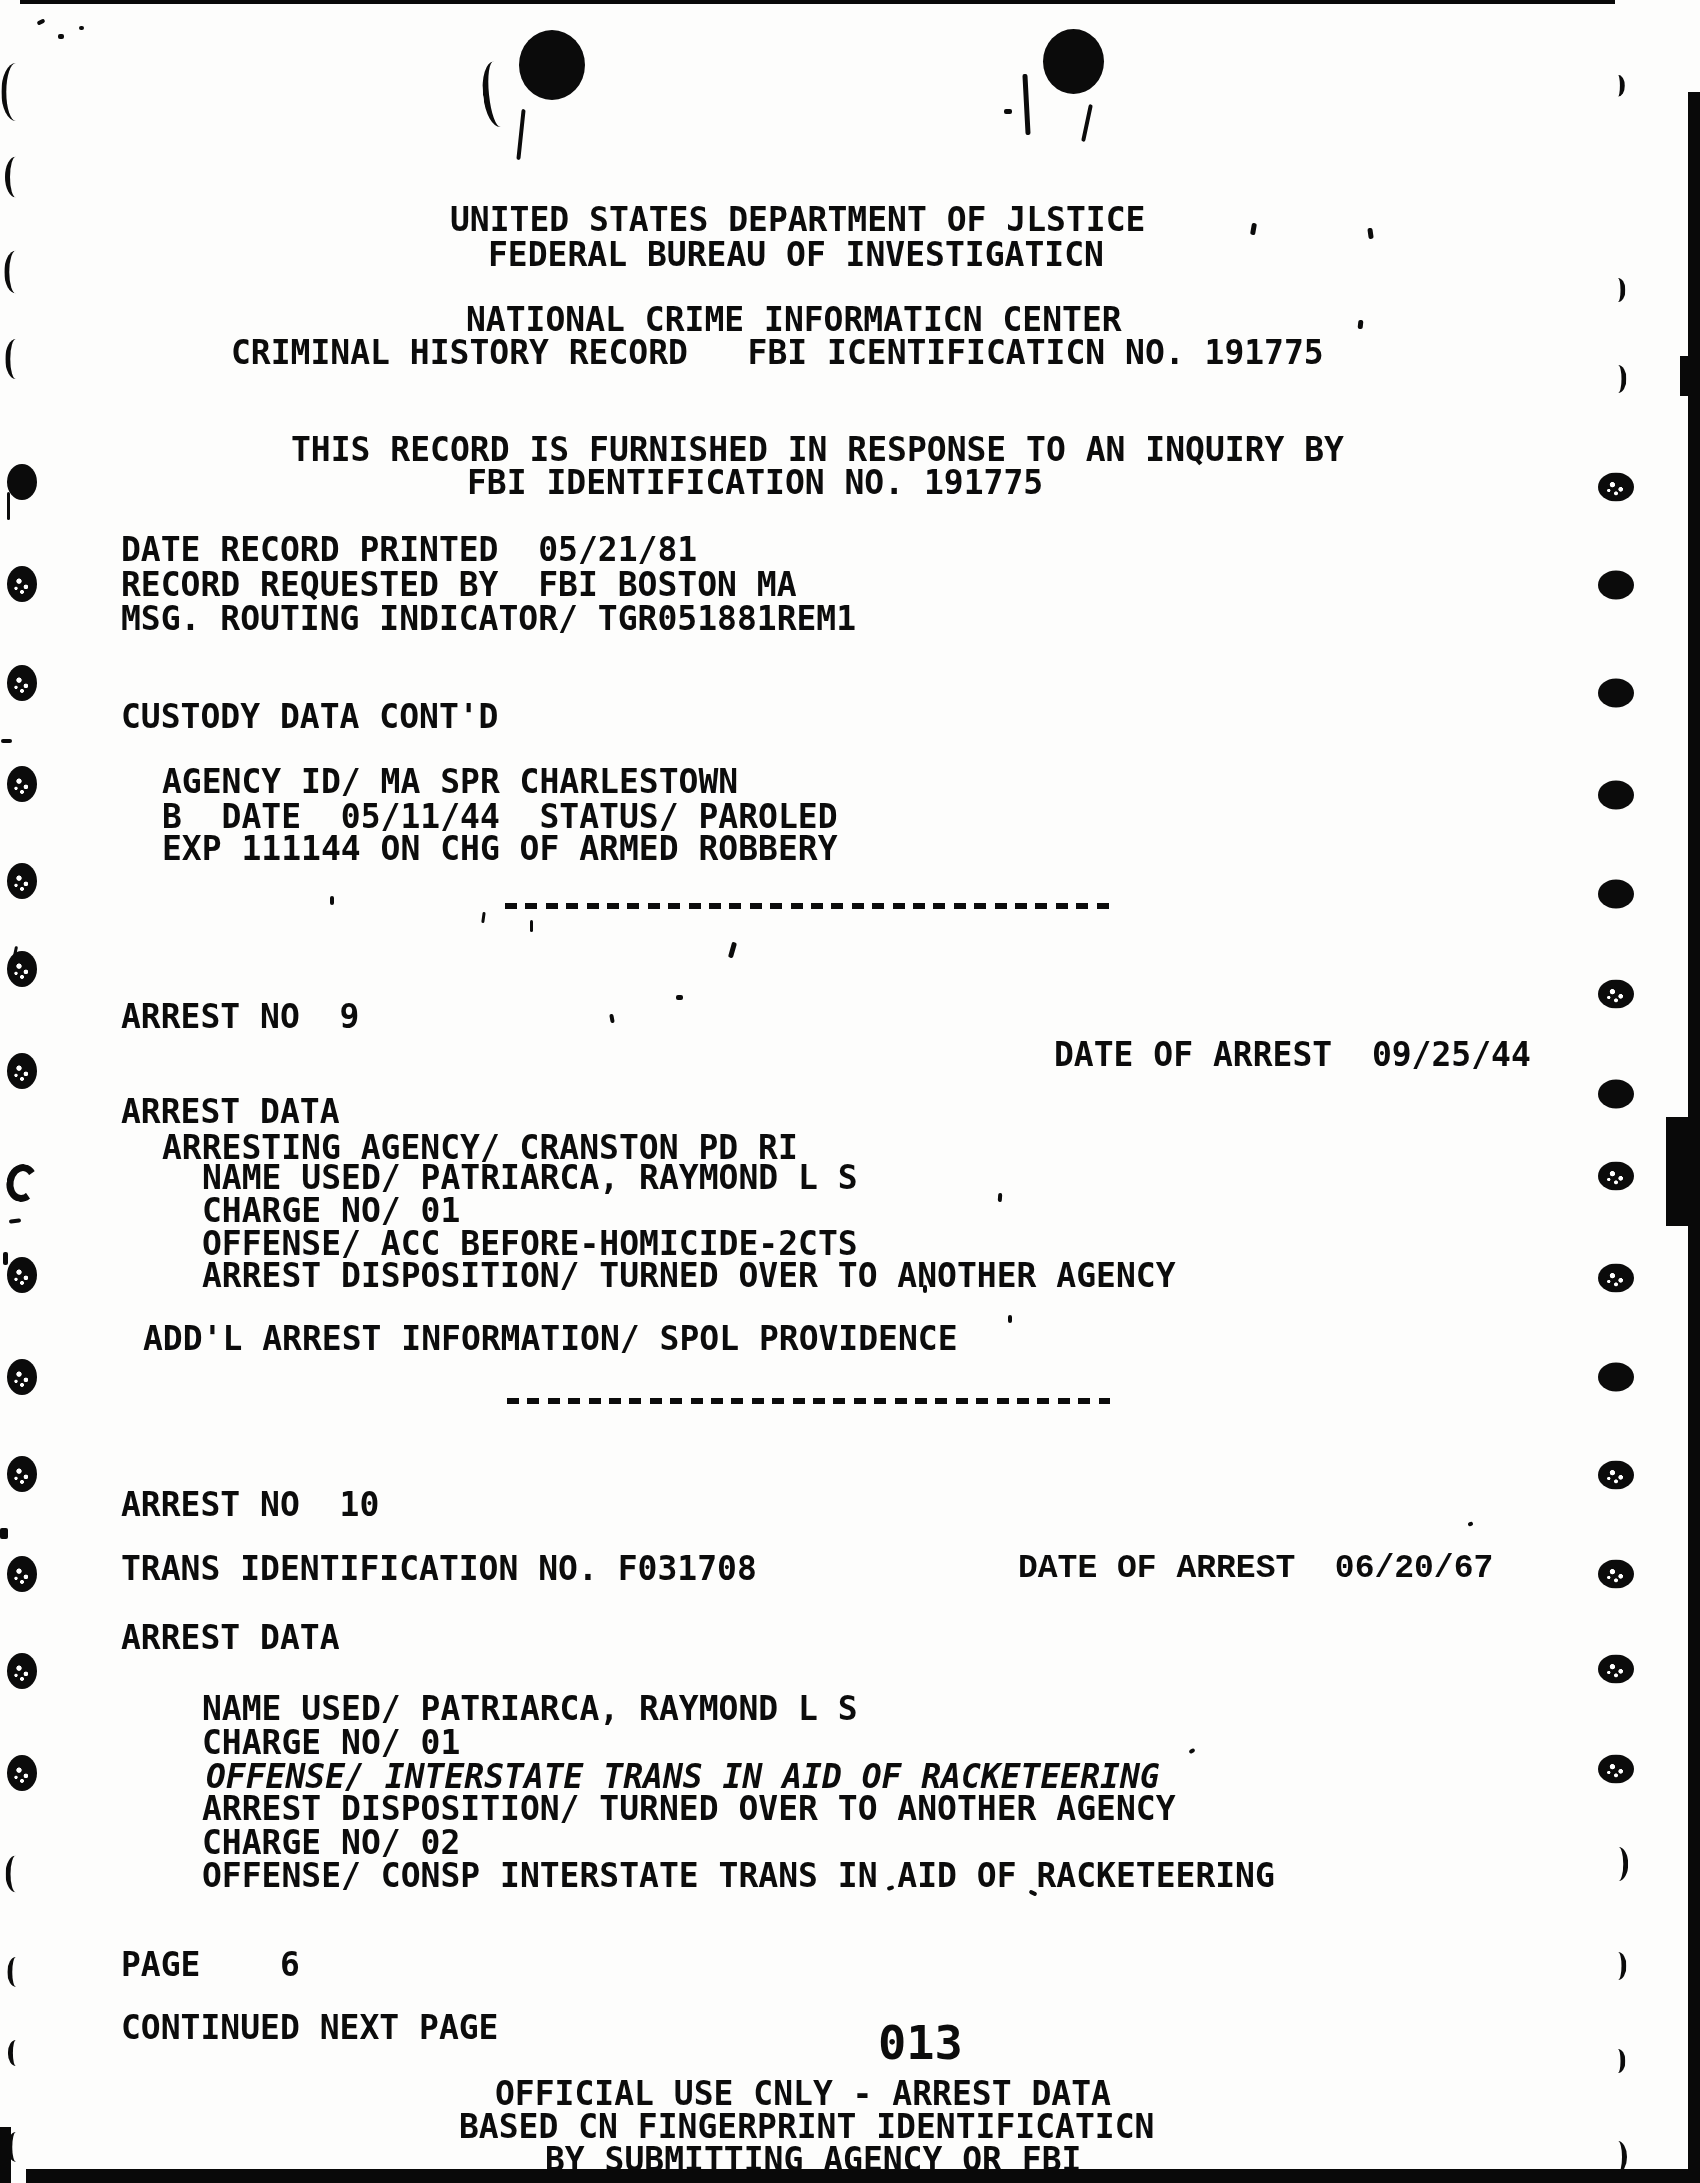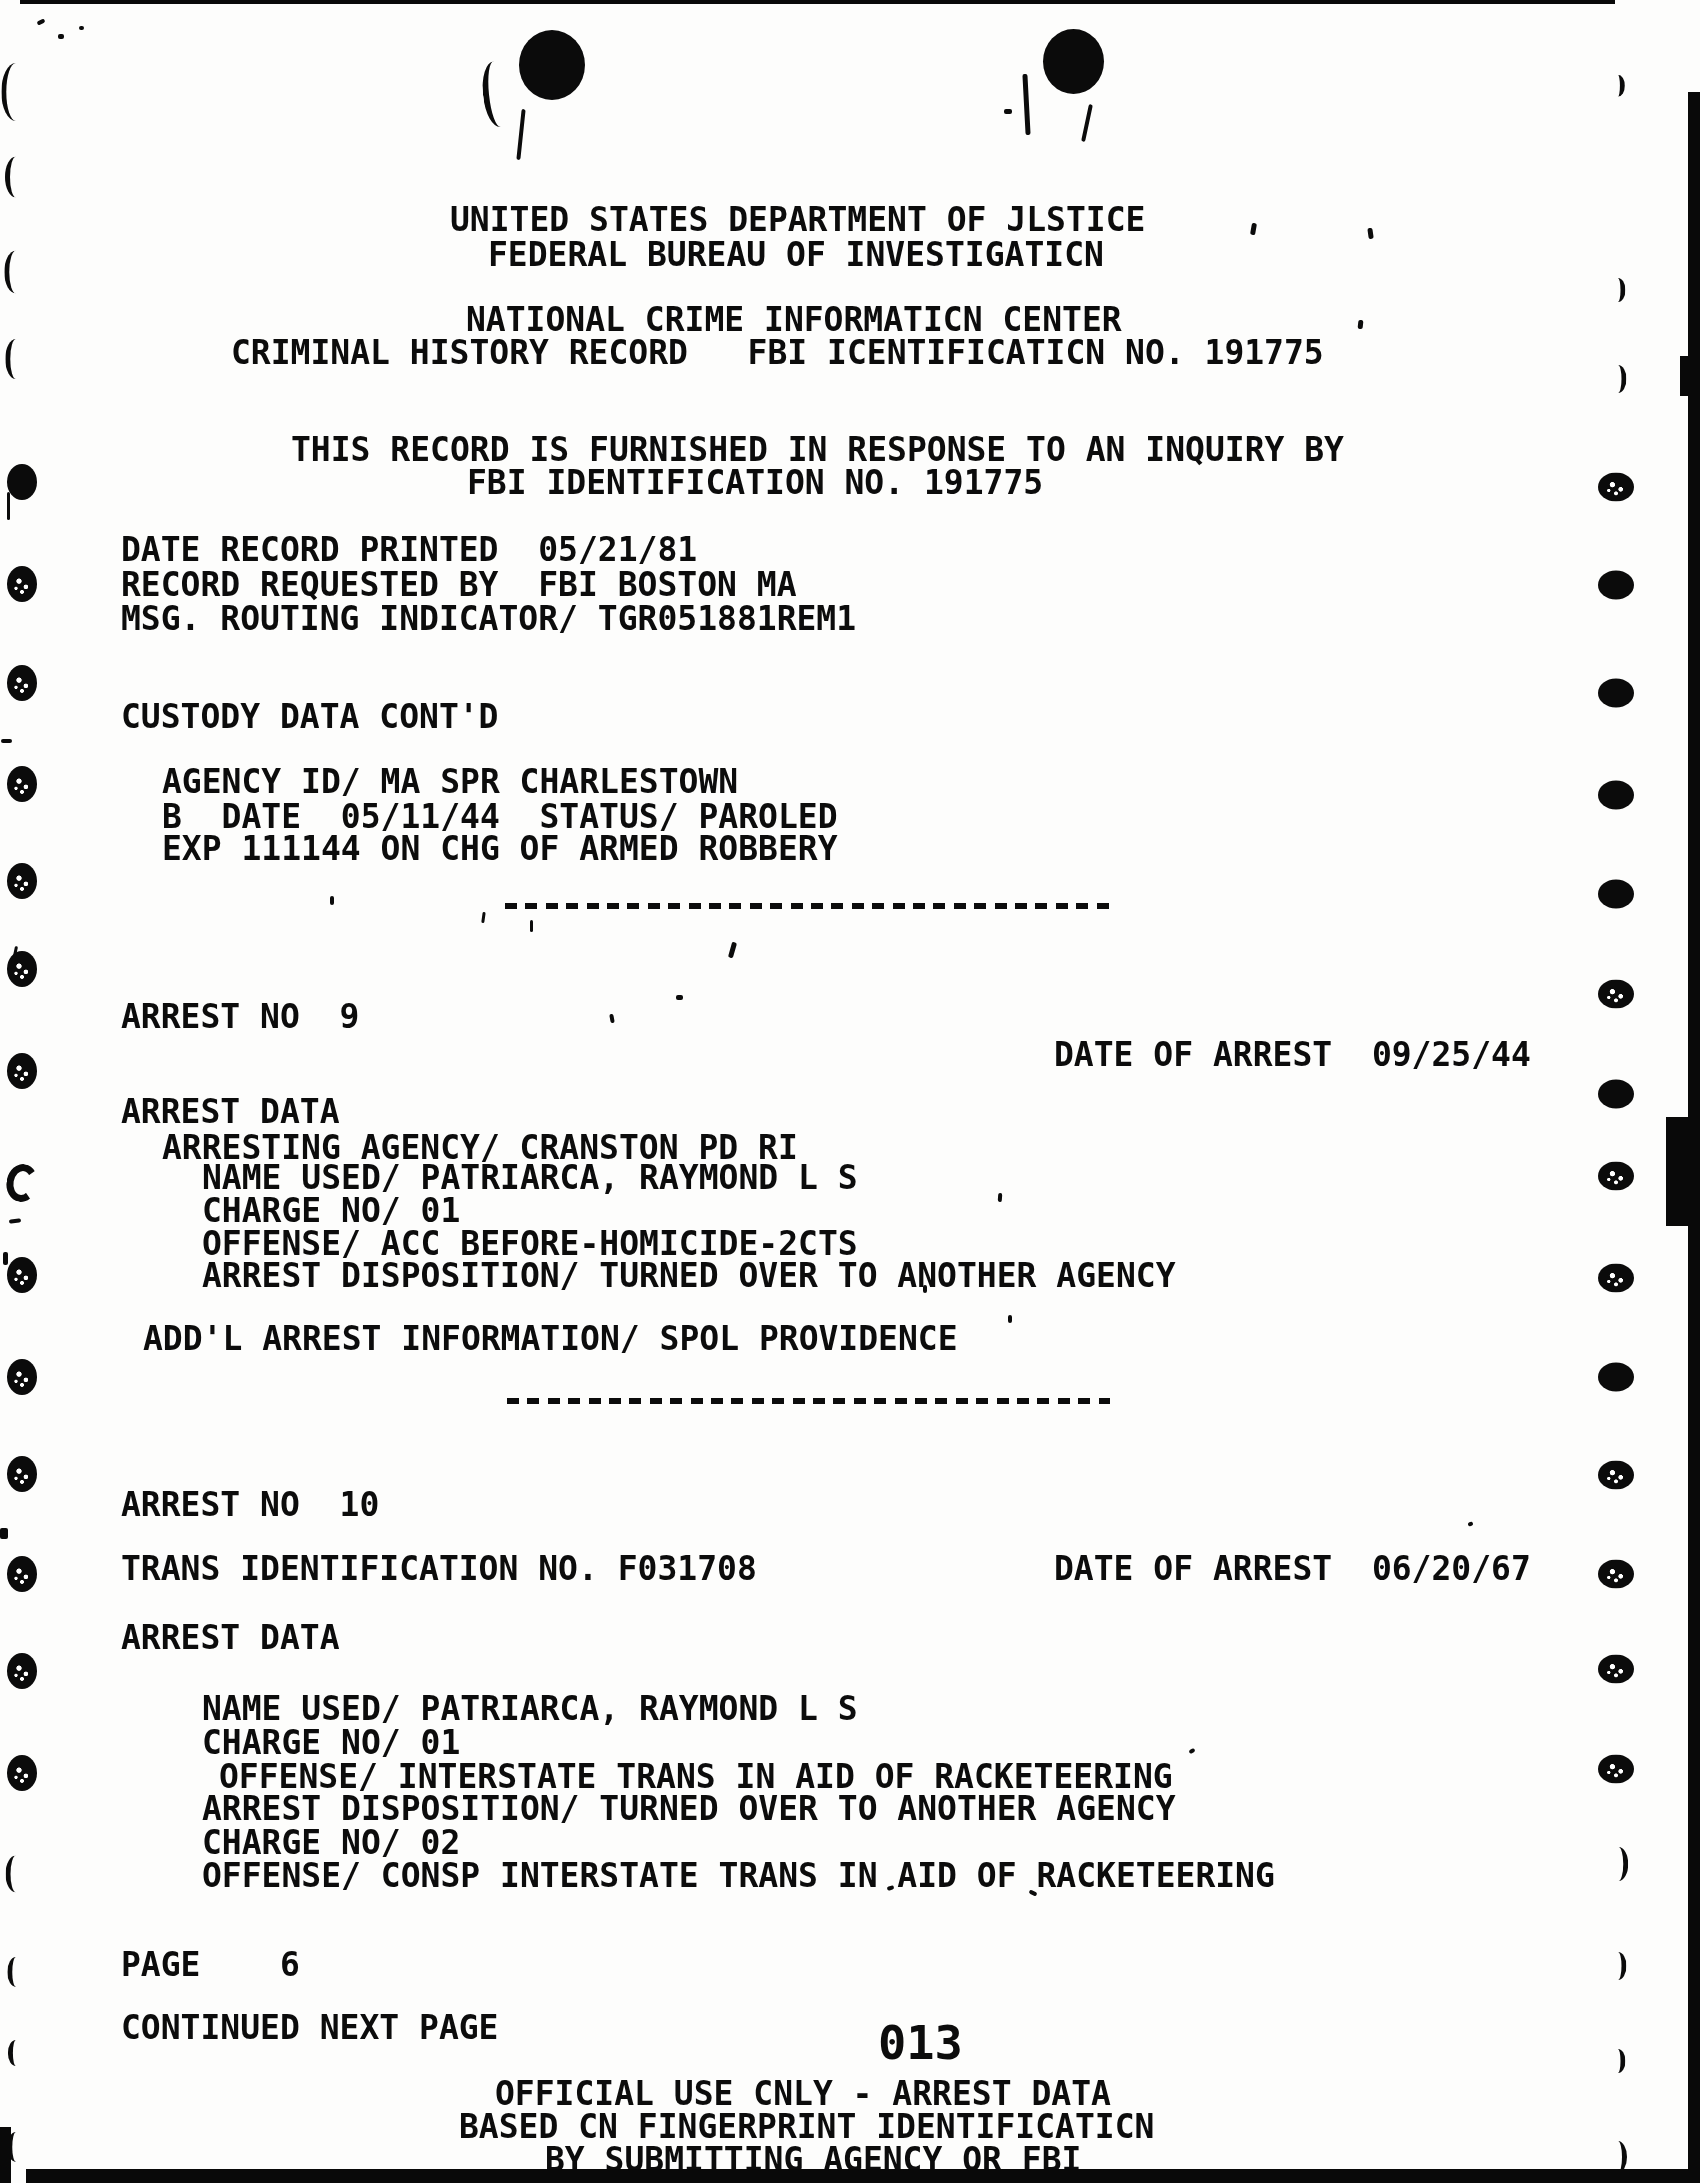--- a/index.html
+++ b/index.html
@@ -62,25 +62,25 @@
     <div class="tline" style="left: 1054px; top: 1037px;">DATE OF ARREST  09/25/44</div>
     <div class="tline" style="left: 121px; top: 1094px;">ARREST DATA</div>
     <div class="tline" style="left: 162px; top: 1130px;">ARRESTING AGENCY/ CRANSTON PD RI</div>
     <div class="tline" style="left: 202px; top: 1160px;">NAME USED/ PATRIARCA, RAYMOND L S</div>
     <div class="tline" style="left: 202px; top: 1193px;">CHARGE NO/ 01</div>
     <div class="tline" style="left: 202px; top: 1226px;">OFFENSE/ ACC BEFORE-HOMICIDE-2CTS</div>
     <div class="tline" style="left: 202px; top: 1258px;">ARREST DISPOSITION/ TURNED OVER TO ANOTHER AGENCY</div>
     <div class="tline" style="left: 143px; top: 1321px;">ADD'L ARREST INFORMATION/ SPOL PROVIDENCE</div>
     <div class="tline" style="left: 121px; top: 1487px;">ARREST NO  10</div>
     <div class="tline" style="left: 121px; top: 1551px;">TRANS IDENTIFICATION NO. F031708</div>
-    <div class="tline" style="left: 1054px; top: 1551px;">DATE OF ARREST  06/20/67</div>
+    <div class="tline" style="left: 1018px; top: 1551px; font-family: Liberation Mono, monospace;">DATE OF ARREST  06/20/67</div>
     <div class="tline" style="left: 121px; top: 1620px;">ARREST DATA</div>
     <div class="tline" style="left: 202px; top: 1691px;">NAME USED/ PATRIARCA, RAYMOND L S</div>
     <div class="tline" style="left: 202px; top: 1725px;">CHARGE NO/ 01</div>
-    <div class="tline" style="left: 219px; top: 1759px;">OFFENSE/ INTERSTATE TRANS IN AID OF RACKETEERING</div>
+    <div class="tline" style="left: 206px; top: 1759px; font-style: italic;">OFFENSE/ INTERSTATE TRANS IN AID OF RACKETEERING</div>
     <div class="tline" style="left: 202px; top: 1791px;">ARREST DISPOSITION/ TURNED OVER TO ANOTHER AGENCY</div>
     <div class="tline" style="left: 202px; top: 1825px;">CHARGE NO/ 02</div>
     <div class="tline" style="left: 202px; top: 1858px;">OFFENSE/ CONSP INTERSTATE TRANS IN AID OF RACKETEERING</div>
     <div class="tline" style="left: 121px; top: 1947px;">PAGE    6</div>
     <div class="tline" style="left: 121px; top: 2010px;">CONTINUED NEXT PAGE</div>
     <div class="tline" style="left: 878px; top: 2018px; font-size: 47px;">013</div>
     <div class="tline" style="left: 495px; top: 2076px;">OFFICIAL USE CNLY - ARREST DATA</div>
     <div class="tline" style="left: 459px; top: 2109px;">BASED CN FINGERPRINT IDENTIFICATICN</div>
     <div class="tline" style="left: 545px; top: 2142px;">BY SUBMITTING AGENCY OR FBI</div>
     <div class="sep" style="left: 505px; top: 903px; width: 610px; height: 6px;"></div>

